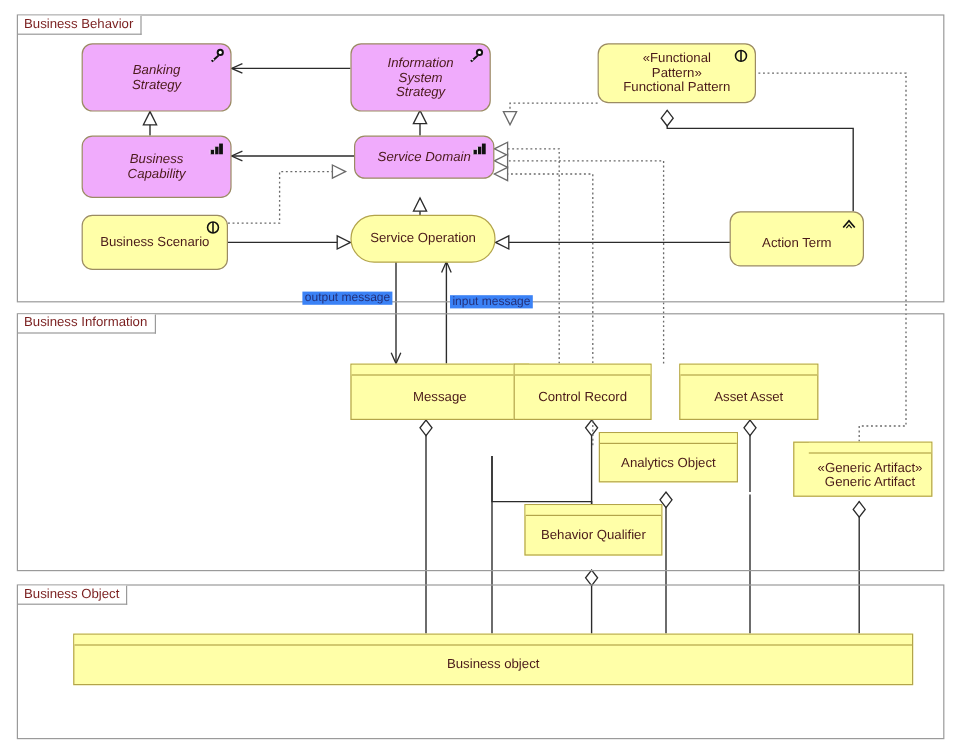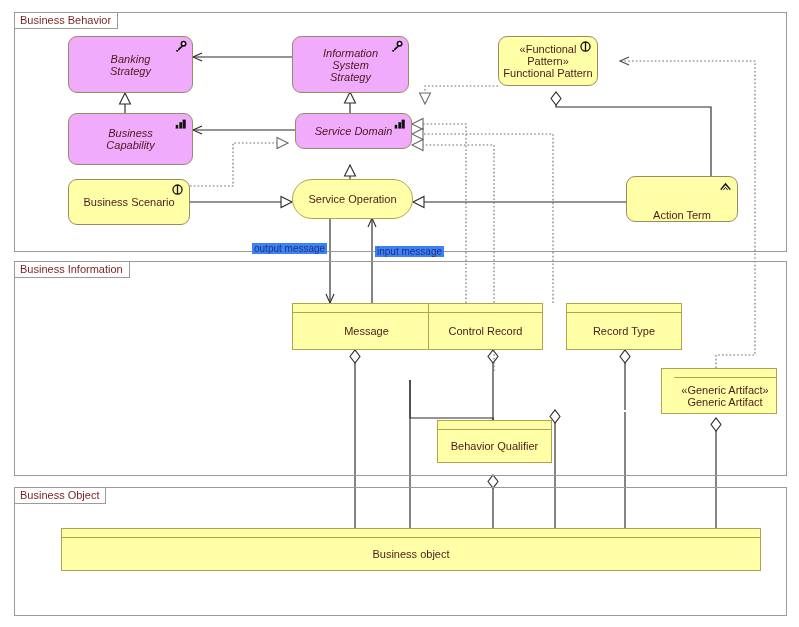--- a/index.html
+++ b/index.html
@@ -157,21 +157,21 @@
       <span>Strategy</span>
     </span>
     <svg class="badge" viewBox="0 0 16 16">
       <circle cx="11.5" cy="4.2" r="3.4" fill="#111"></circle>
       <circle cx="11.5" cy="4.2" r="1.5" fill="#fff"></circle>
       <path d="M9.4,6.4 L2.6,12.2 L4.2,13.6 L10.6,7.6 Z" fill="#111"></path>
       <path d="M4.0,10.3 L5.6,11.7" stroke="#fff" stroke-width="1.1"></path>
     </svg>
   </div>
 
-  <div class="node rounded ylw" style="left:498px;top:36px;width:100px;height:50px;">
+  <div class="node rounded ylw" style="left:498px;top:36px;width:132px;height:50px;">
     <span class="nlabel st">
       <span>«Functional</span><br>
       <span>Pattern»</span><br>
       <span>Functional Pattern</span>
     </span>
     <svg class="badge" viewBox="0 0 16 16">
       <circle cx="8" cy="7.5" r="5.2" fill="none" stroke="#111" stroke-width="1.5"></circle>
       <path d="M8,2.3 L8,12.7" stroke="#111" stroke-width="1.5"></path>
     </svg>
   </div>
@@ -204,44 +204,48 @@
     <svg class="badge" viewBox="0 0 16 16">
       <circle cx="8" cy="7.5" r="5.2" fill="none" stroke="#111" stroke-width="1.5"></circle>
       <path d="M8,2.3 L8,12.7" stroke="#111" stroke-width="1.5"></path>
     </svg>
   </div>
 
   <div class="node pill" style="left:292px;top:179px;width:121px;height:40px;">
     <span class="nlabel">Service Operation</span>
   </div>
 
-  <div class="node rounded ylw" style="left:626px;top:176px;width:112px;height:46px;
-              align-items:flex-end;padding-top:8px;">
+  <div class="node rounded ylw" style="left:608px;top:176px;width:112px;height:46px;
+              align-items:center;padding-top:8px;">
     <span class="nlabel">Action Term</span>
     <svg class="badge" viewBox="0 0 16 16">
       <path d="M2.5,11 L8,4.5 L13.5,11" fill="none" stroke="#111" stroke-width="1.6"></path>
       <path d="M5.5,11.5 L8,8.5 L10.5,11.5" fill="none" stroke="#111" stroke-width="1.1"></path>
     </svg>
   </div>
 
   <div class="node clsbox" style="left:292px;top:303px;width:149px;height:47px;">
     <div class="hdr"></div>
     <div class="body">Message</div>
   </div>
 
   <div class="node clsbox" style="left:428px;top:303px;width:115px;height:47px;">
     <div class="hdr"></div>
     <div class="body">Control Record</div>
   </div>
 
   <div class="node clsbox" style="left:566px;top:303px;width:116px;height:47px;">
     <div class="hdr"></div>
-    <div class="body">Record Type</div>
-  </div>
-
+    <div class="body">Asset Asset</div>
+  </div>
+
+  <div class="node clsbox" style="left:499px;top:360px;width:116px;height:42px;">
+    <div class="hdr"></div>
+    <div class="body">Analytics Object</div>
+  </div>
 
   <div class="node clsbox" style="left:661px;top:368px;width:116px;height:46px;padding-left:12px;">
     <div class="hdr"></div>
     <div class="body">
       <span class="nlabel">
         <span>«Generic Artifact»</span><br>
         <span>Generic Artifact</span>
       </span>
     </div>
   </div>

